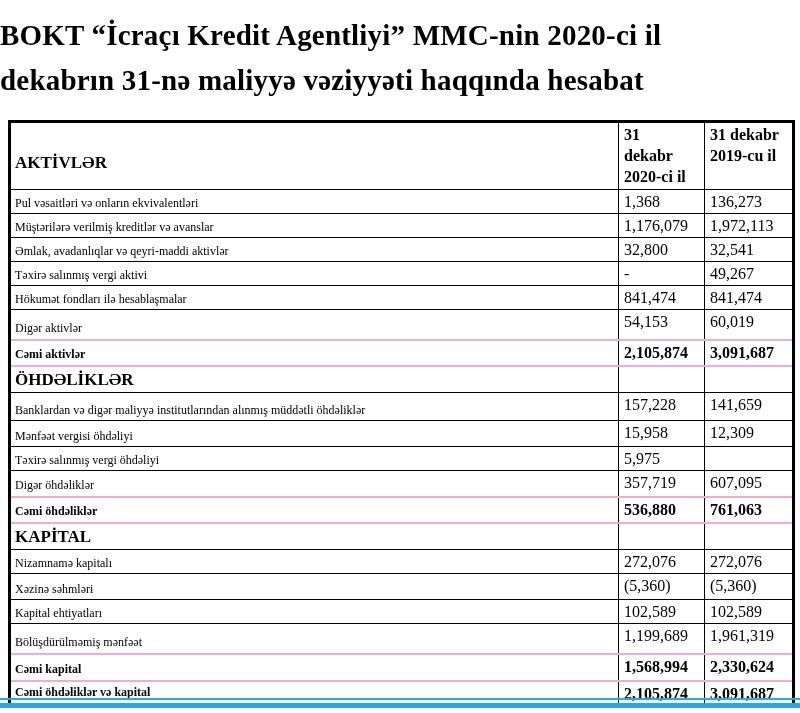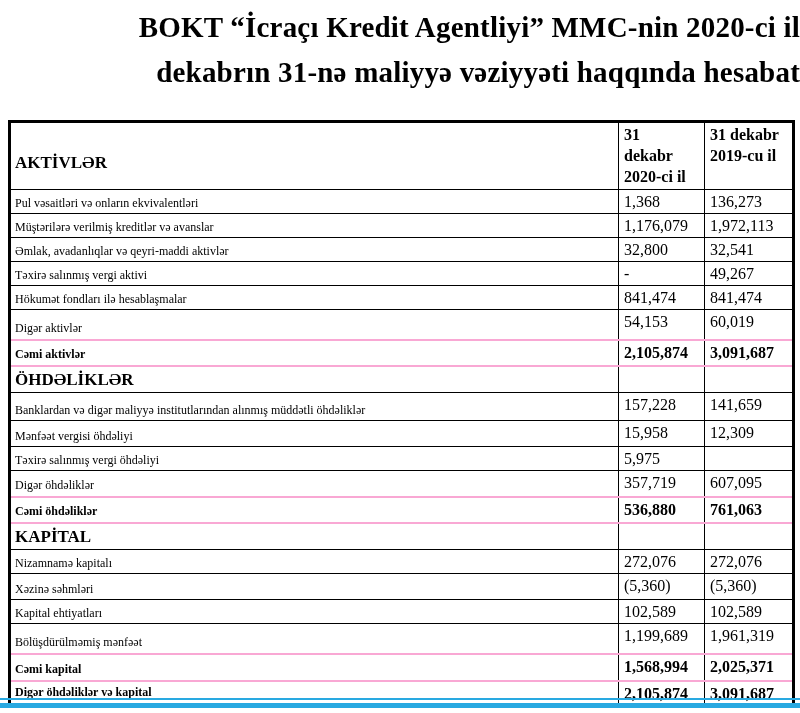--- a/index.html
+++ b/index.html
@@ -10,26 +10,27 @@
   body {
     width: 800px;
     height: 713px;
     position: relative;
     overflow: hidden;
     font-family: "Liberation Serif", "DejaVu Serif", serif;
     color: #000;
   }
   .title {
     padding-top: 5px;
-    text-align: right;
+    text-align: left;
     font-weight: bold;
     font-size: 29px;
     line-height: 45px;
     white-space: pre-line;
     letter-spacing: 0.2px;
+    margin-top: 8px;
   }
   table.fin {
     position: absolute;
     left: 8px;
     top: 120px;
     width: 784px;
     border-collapse: collapse;
     table-layout: fixed;
     border: 3px solid #000;
   }
@@ -205,24 +206,24 @@
         <td class="num">102,589</td>
       </tr>
       <tr class="normal">
         <td class="label">Bölüşdürülməmiş mənfəət</td>
         <td class="num">1,199,689</td>
         <td class="num">1,961,319</td>
       </tr>
       <tr class="total">
         <td class="label">Cəmi kapital</td>
         <td class="num">1,568,994</td>
-        <td class="num">2,025,371</td>
-      </tr>
-      <tr class="total">
-        <td class="label">Digər öhdəliklər və kapital</td>
+        <td class="num">2,330,624</td>
+      </tr>
+      <tr class="total">
+        <td class="label">Cəmi öhdəliklər və kapital</td>
         <td class="num">2,105,874</td>
         <td class="num">3,091,687</td>
       </tr>
     </tbody>
 </table>
 
 <div class="rule-thin" style="background: rgb(41, 169, 225);"></div>
 <div class="rule-thick" style="background: rgb(41, 169, 225);"></div>
 
 </body></html>

